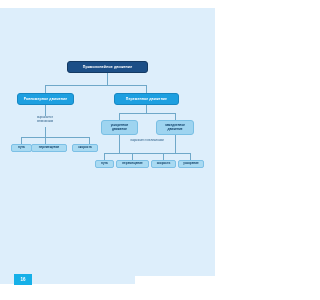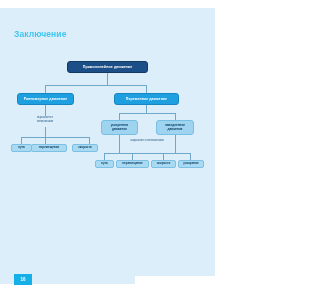--- a/index.html
+++ b/index.html
@@ -130,21 +130,20 @@
     width: 80px;
     height: 24px;
     background: #ffffff;
   }
 </style>
 </head>
 <body>
 
 <div class="page">
 
-  <div class="page-title">Заключение</div>
 
   <div class="diagram">
 
     <div class="node root" style="left:67px; top:6px; width:81px; height:12px;">Прямолинейное движение</div>
 
     <div class="ln v" style="left:107px; top:18px; height:12px;"></div>
 
     <div class="ln h" style="left:45px; top:30px; width:102px;"></div>
 
     <div class="ln v" style="left:45px; top:30px; height:8px;"></div>

